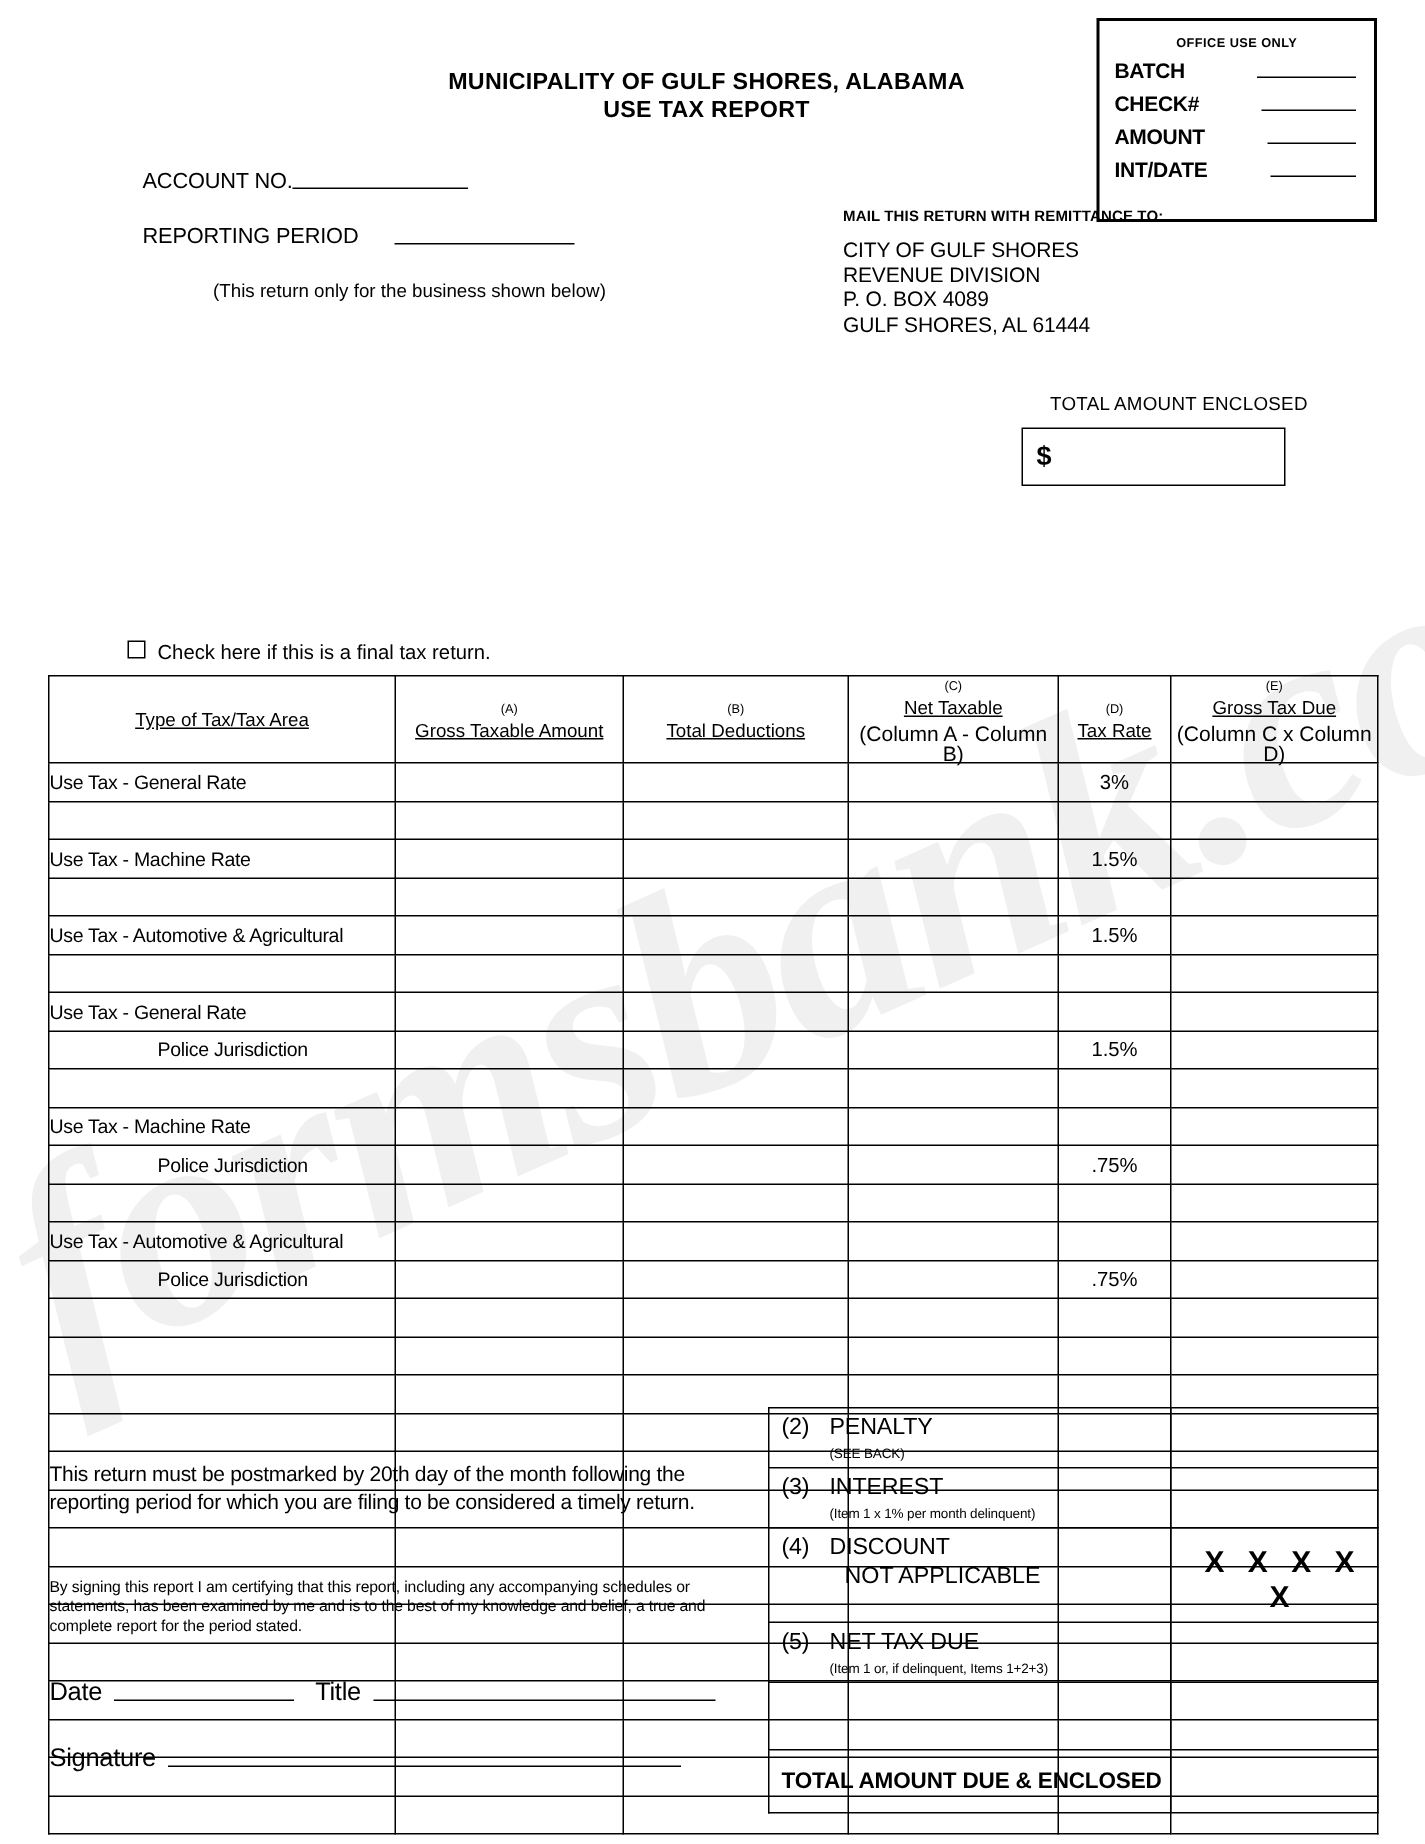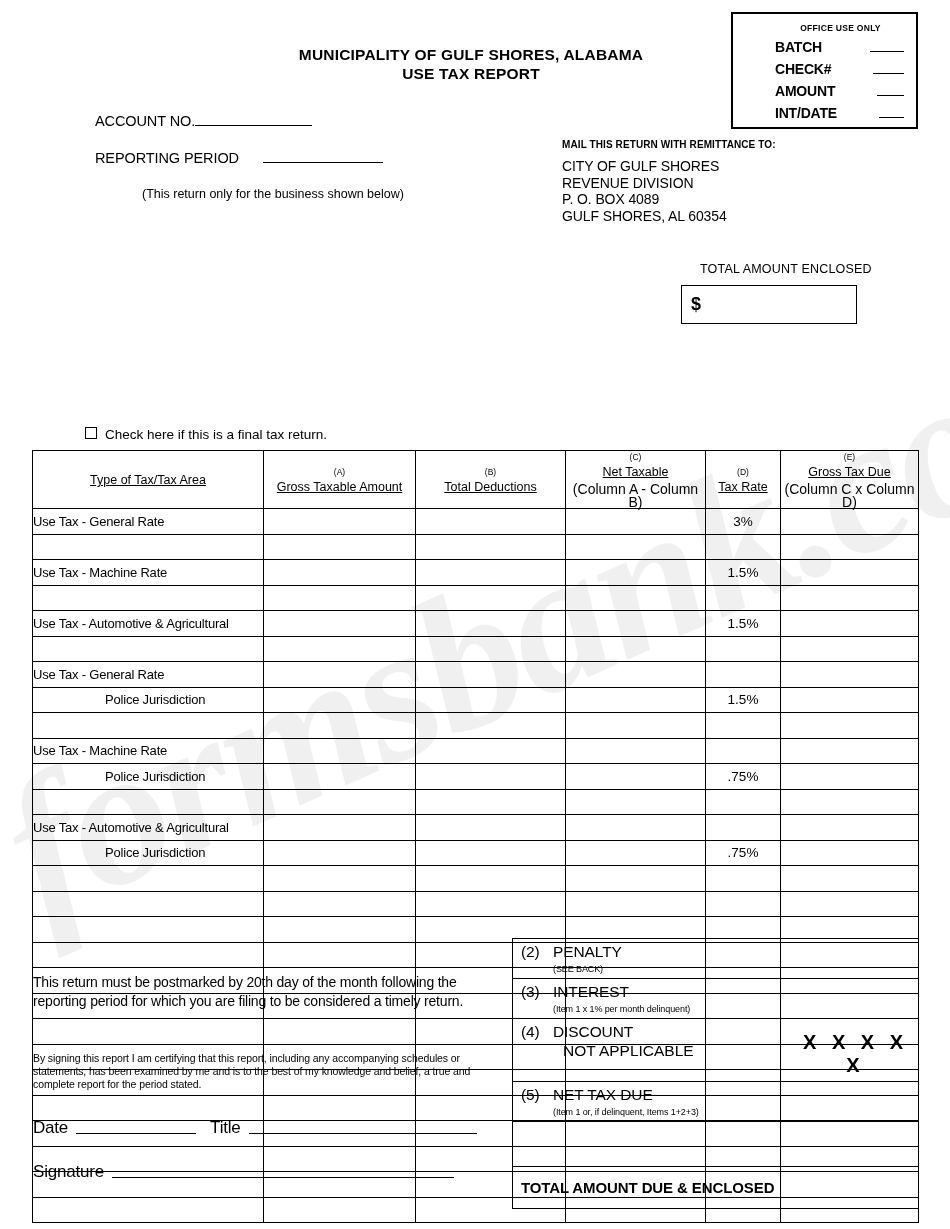--- a/index.html
+++ b/index.html
@@ -48,24 +48,23 @@
   }
 
   #content { position: relative; z-index: 2; }
 
   
   .office-box {
     position: absolute;
     left: 731px;
     top: 12px;
     width: 187px;
-    height: 117px;
+    height: 136px;
     border: 2px solid #000;
     box-sizing: border-box;
-    padding-left: 32px;
   }
   .office-title {
     text-align: center;
     font-size: 8.5px;
     font-weight: bold;
     letter-spacing: 0.3px;
     margin-top: 9px;
   }
   .office-line {
     display: flex;
@@ -374,21 +373,21 @@
       <span class="rule"></span>
     </div>
 
     <div class="note-business">(This return only for the business shown below)</div>
 
     <div class="mail-head">MAIL THIS RETURN WITH REMITTANCE TO:</div>
     <div class="mail-addr">
       <div>CITY OF GULF SHORES</div>
       <div>REVENUE DIVISION</div>
       <div>P. O. BOX 4089</div>
-      <div>GULF SHORES, AL  60354</div>
+      <div>GULF SHORES, AL  61444</div>
     </div>
 
     <div class="tae-label">TOTAL AMOUNT ENCLOSED</div>
     <div class="tae-box">
       <span class="dollar">$</span>
       <span></span>
     </div>
 
     <div class="final-return">
       <span class="cbox"></span>

